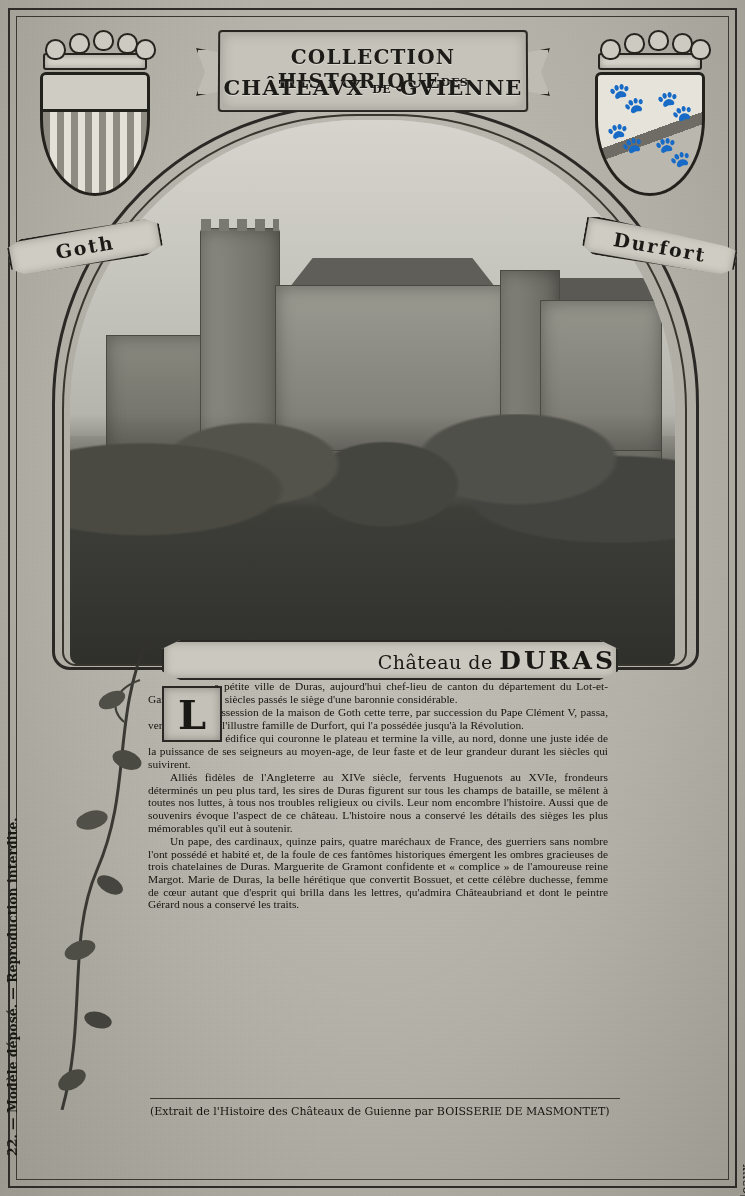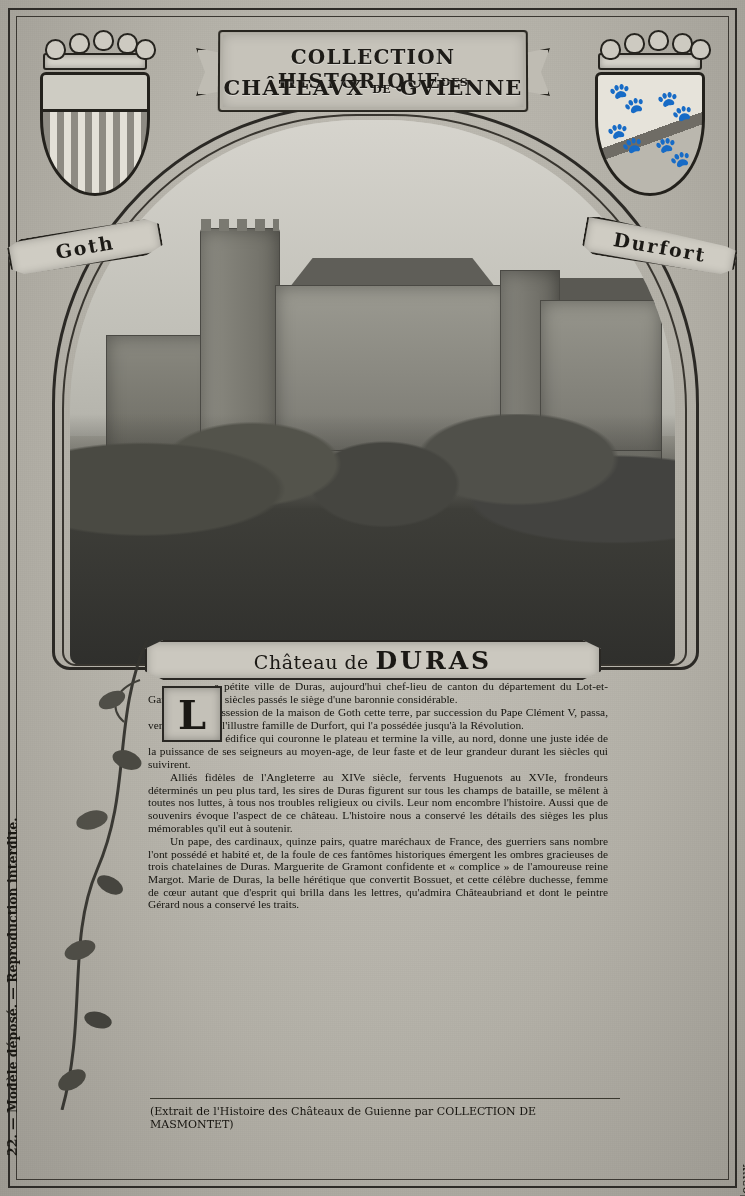--- a/index.html
+++ b/index.html
@@ -240,27 +240,27 @@
       radial-gradient(ellipse at 30% 20%, #53534b 0 14%, transparent 15%),
       radial-gradient(ellipse at 52% 28%, #454540 0 16%, transparent 17%),
       radial-gradient(ellipse at 74% 18%, #50504a 0 15%, transparent 16%),
       radial-gradient(ellipse at 90% 34%, #434340 0 18%, transparent 19%),
       linear-gradient(180deg, rgba(60,60,55,.0) 0%, #3e3e39 38%, #2f2f2c 100%);
   }
 
   
   #caption-banner {
     position: absolute;
-    left: 145px; top: 640px;
+    left: 162px; top: 640px;
     width: 452px; height: 36px;
     background: #cbc8bf;
     border: 2px solid #2a2824;
     box-shadow: inset 0 0 10px rgba(0,0,0,.25);
     z-index: 8;
-    display: flex; align-items: center; justify-content: center;
+    display: flex; align-items: center; justify-content: flex-end;
     clip-path: polygon(0 22%, 4% 0, 96% 0, 100% 22%, 100% 78%, 96% 100%, 4% 100%, 0 78%);
   }
   #caption-banner .cap {
     font-family: "DejaVu Serif", serif;
     color: #1b1915;
     font-size: 19px;
     letter-spacing: .5px;
   }
   #caption-banner .cap b {
     font-size: 25px;
@@ -439,18 +439,18 @@
 
   <div id="text-block">
     <p id="first-para">a pétite ville de Duras, aujourd'hui chef-lieu de canton du département du Lot-et-Garonne fut aux siècles passés le siège d'une baronnie considérable.</p>
     <p>Antique possession de la maison de Goth cette terre, par succession du Pape Clément V, passa, vers 1310, dans l'illustre famille de Durfort, qui l'a possédée jusqu'à la Révolution.</p>
     <p>Le colossal édifice qui couronne le plateau et termine la ville, au nord, donne une juste idée de la puissance de ses seigneurs au moyen-age, de leur faste et de leur grandeur durant les siècles qui suivirent.</p>
     <p>Alliés fidèles de l'Angleterre au XIVe siècle, fervents Huguenots au XVIe, frondeurs déterminés un peu plus tard, les sires de Duras figurent sur tous les champs de bataille, se mêlent à toutes nos luttes, à tous nos troubles religieux ou civils. Leur nom encombre l'histoire. Aussi que de souvenirs évoque l'aspect de ce château. L'histoire nous a conservé les détails des sièges les plus mémorables qu'il eut à soutenir.</p>
     <p>Un pape, des cardinaux, quinze pairs, quatre maréchaux de France, des guerriers sans nombre l'ont possédé et habité et, de la foule de ces fantômes historiques émergent les ombres gracieuses de trois chatelaines de Duras. Marguerite de Gramont confidente et « complice » de l'amoureuse reine Margot. Marie de Duras, la belle hérétique que convertit Bossuet, et cette célèbre duchesse, femme de cœur autant que d'esprit qui brilla dans les lettres, qu'admira Châteaubriand et dont le peintre Gérard nous a conservé les traits.</p>
   </div>
 
   <div id="source-rule"></div>
-  <div id="source-line">(Extrait de l'Histoire des Châteaux de Guienne par COLLECTION DE MASMONTET)</div>
+  <div id="source-line">(Extrait de l'Histoire des Châteaux de Guienne par BOISSERIE DE MASMONTET)</div>
 
   <div class="vtext" id="v-left">22. — Modèle déposé. — Reproduction interdite.</div>
   <div class="vtext" id="v-right">Michel et Forgeot, édit. 38, Intendance, Bordeaux.</div>
 
 </div>
 
 </body></html>

